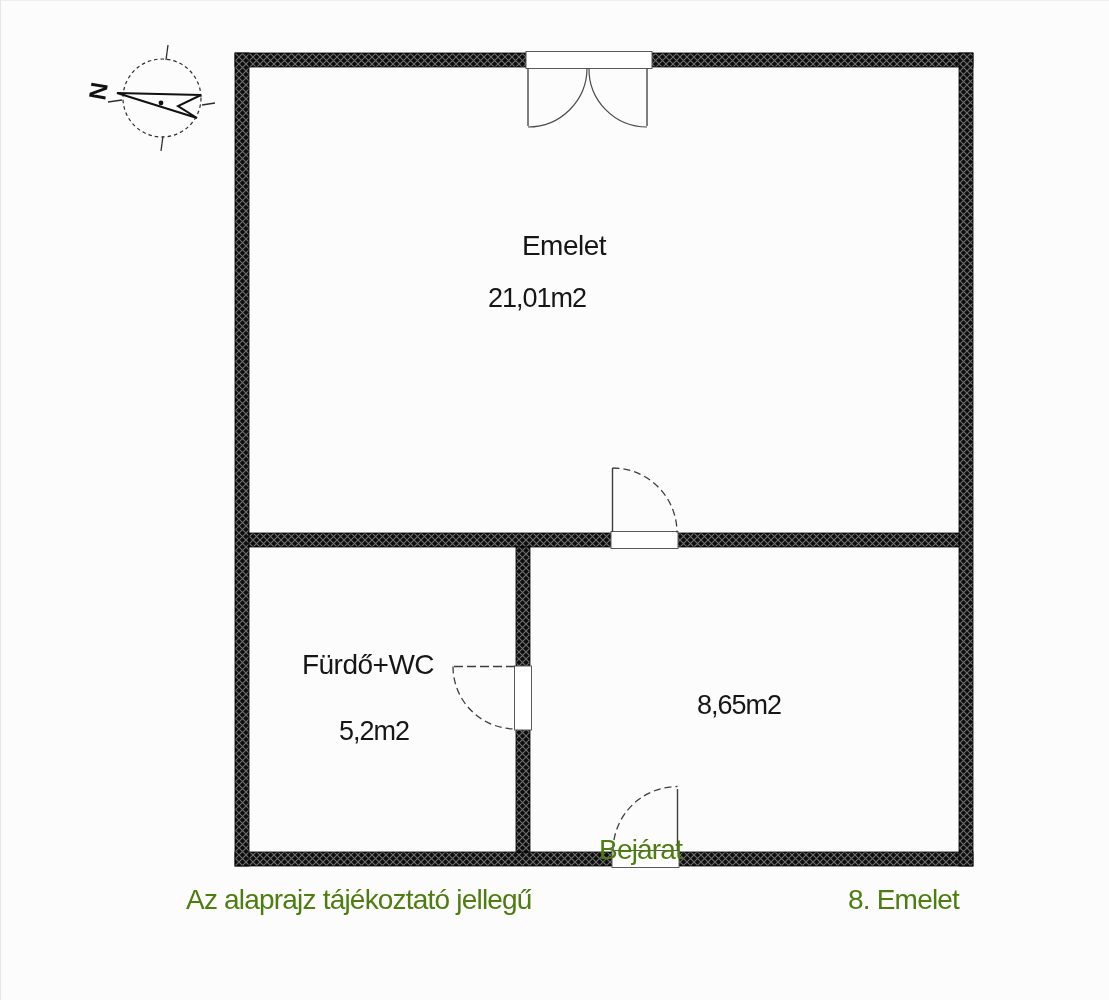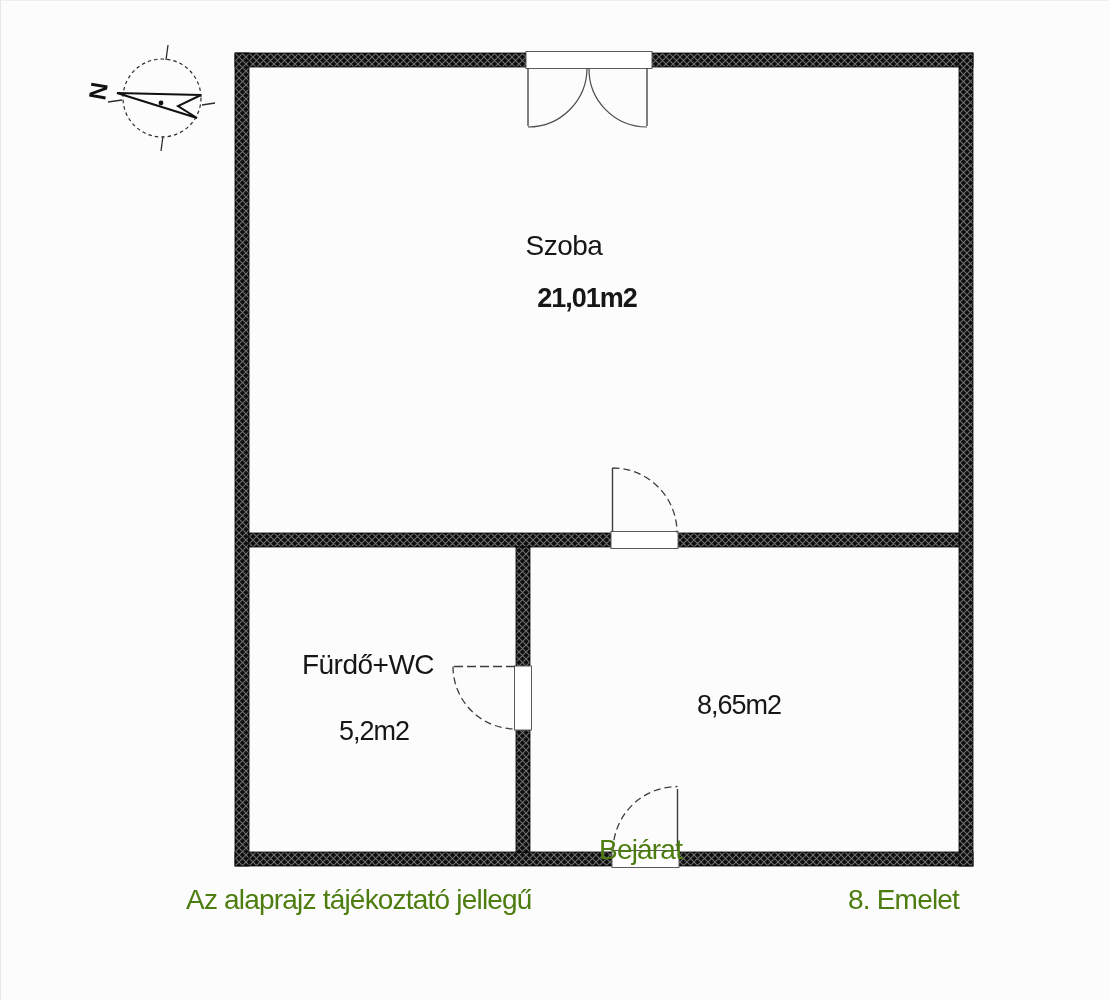--- a/index.html
+++ b/index.html
@@ -92,22 +92,22 @@
         <line x1="162" y1="135" x2="160" y2="150"></line>
         <line x1="107" y1="101" x2="121" y2="99"></line>
         <line x1="201" y1="104" x2="214" y2="102"></line>
       </g>
       <path d="M116 92 L200 94 L177 105 L196 117 Z" fill="#fdfdfd" stroke="#111111" stroke-width="2" stroke-linejoin="miter"></path>
       <circle cx="160" cy="102" r="2.4" fill="#111111"></circle>
       <text transform="translate(104 100) rotate(-80)" font-size="24" font-weight="bold" fill="#111111" font-family="Liberation Sans, sans-serif">N</text>
     </g>
   </svg>
 
-  <div class="lbl room-name" style="left:563px; top:245px;">Szoba</div>
-  <div class="lbl room-area" style="left:586px; top:297px;font-weight:bold;">21,01m2</div>
+  <div class="lbl room-name" style="left:563px; top:245px;">Emelet</div>
+  <div class="lbl room-area" style="left:536px; top:297px;">21,01m2</div>
 
   <div class="lbl room-name" style="left:367px; top:664px;">Fürdő+WC</div>
   <div class="lbl room-area" style="left:373px; top:730px;">5,2m2</div>
 
   <div class="lbl room-area" style="left:738px; top:704px;">8,65m2</div>
 
   <div class="footer-lbl" style="left:185px; top:899px;">Az alaprajz tájékoztató jellegű</div>
   <div class="footer-lbl" style="left:598px; top:849px;">Bejárat</div>
   <div class="footer-lbl" style="left:847px; top:899px;">8. Emelet</div>
 

